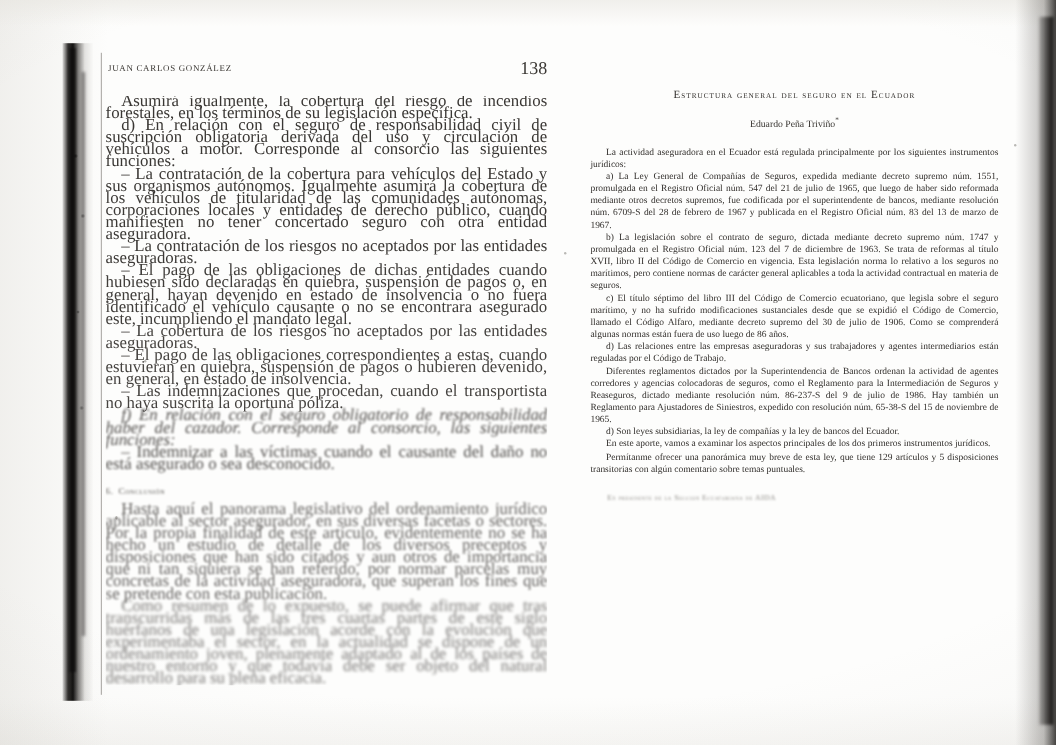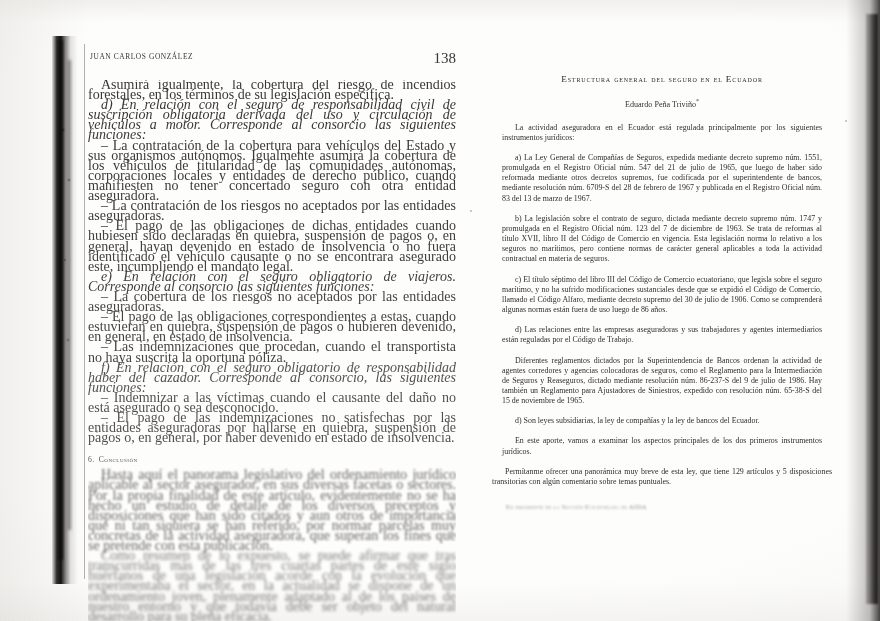--- a/index.html
+++ b/index.html
@@ -229,21 +229,21 @@
   #article-author .star { font-size: 6px; vertical-align: super; }
 
   #right-body {
     font-size: 7.9px;
     line-height: 10.15px;
     text-align: justify;
     color: #302d2a;
     filter: blur(0.27px);
   }
   #right-body p {
-    margin: 10px;
+    margin: 0;
     text-indent: 13px;
   }
 
   #section-heading-1 {
     margin-top: 13px;
     margin-bottom: 9px;
     font-size: 7.5px;
     letter-spacing: 0.55px;
     font-variant: small-caps;
     color: #35322e;
@@ -301,43 +301,41 @@
 
     <div id="left-header-row">
       <div id="running-head">Juan Carlos González</div>
       <div id="page-number-left">138</div>
     </div>
 
     <div class="clipwrap">
 
       <div class="col-text" id="lp-b0">
         <p>Asumirá igualmente, la cobertura del riesgo de incendios forestales, en los términos de su legislación específica.</p>
-        <p class="italic-para" style="font-style:italic">d) En relación con el seguro de responsabilidad civil de suscripción obligatoria derivada del uso y circulación de vehículos a motor. Corresponde al consorcio las siguientes funciones:</p>
+        <p class="italic-para" style="">d) En relación con el seguro de responsabilidad civil de suscripción obligatoria derivada del uso y circulación de vehículos a motor. Corresponde al consorcio las siguientes funciones:</p>
       </div>
 
       <div class="col-text" id="lp-b1">
         <p>– La contratación de la cobertura para vehículos del Estado y sus organismos autónomos. Igualmente asumirá la cobertura de los vehículos de titularidad de las comunidades autónomas, corporaciones locales y entidades de derecho público, cuando manifiesten no tener concertado seguro con otra entidad aseguradora.</p>
         <p>– La contratación de los riesgos no aceptados por las entidades aseguradoras.</p>
       </div>
 
       <div class="col-text" id="lp-b2">
         <p>– El pago de las obligaciones de dichas entidades cuando hubiesen sido declaradas en quiebra, suspensión de pagos o, en general, hayan devenido en estado de insolvencia o no fuera identificado el vehículo causante o no se encontrara asegurado este, incumpliendo el mandato legal.</p>
-        <p style="font-style:italic">e) En relación con el seguro obligatorio de viajeros. Corresponde al consorcio las siguientes funciones:</p>
       </div>
 
       <div class="col-text" id="lp-b3">
         <p>– La cobertura de los riesgos no aceptados por las entidades aseguradoras.</p>
         <p>– El pago de las obligaciones correspondientes a estas, cuando estuvieran en quiebra, suspensión de pagos o hubieren devenido, en general, en estado de insolvencia.</p>
         <p>– Las indemnizaciones que procedan, cuando el transportista no haya suscrita la oportuna póliza.</p>
       </div>
 
       <div class="col-text" id="lp-b4">
         <p style="font-style:italic">f) En relación con el seguro obligatorio de responsabilidad haber del cazador. Corresponde al consorcio, las siguientes funciones:</p>
         <p>– Indemnizar a las víctimas cuando el causante del daño no está asegurado o sea desconocido.</p>
-        <p>– El pago de las indemnizaciones no satisfechas por las entidades aseguradoras por hallarse en quiebra, suspensión de pagos o, en general, por haber devenido en estado de insolvencia.</p>
       </div>
 
       <div id="conclusion-heading">
         <span class="num">6.</span><span>Conclusión</span>
       </div>
 
       <div class="col-text" id="lp-b5">
         <p>Hasta aquí el panorama legislativo del ordenamiento jurídico aplicable al sector asegurador, en sus diversas facetas o sectores. Por la propia finalidad de este artículo, evidentemente no se ha hecho un estudio de detalle de los diversos preceptos y disposiciones que han sido citados y aun otros de importancia que ni tan siquiera se han referido, por normar parcelas muy concretas de la actividad aseguradora, que superan los fines que se pretende con esta publicación.</p>
       </div>
 

